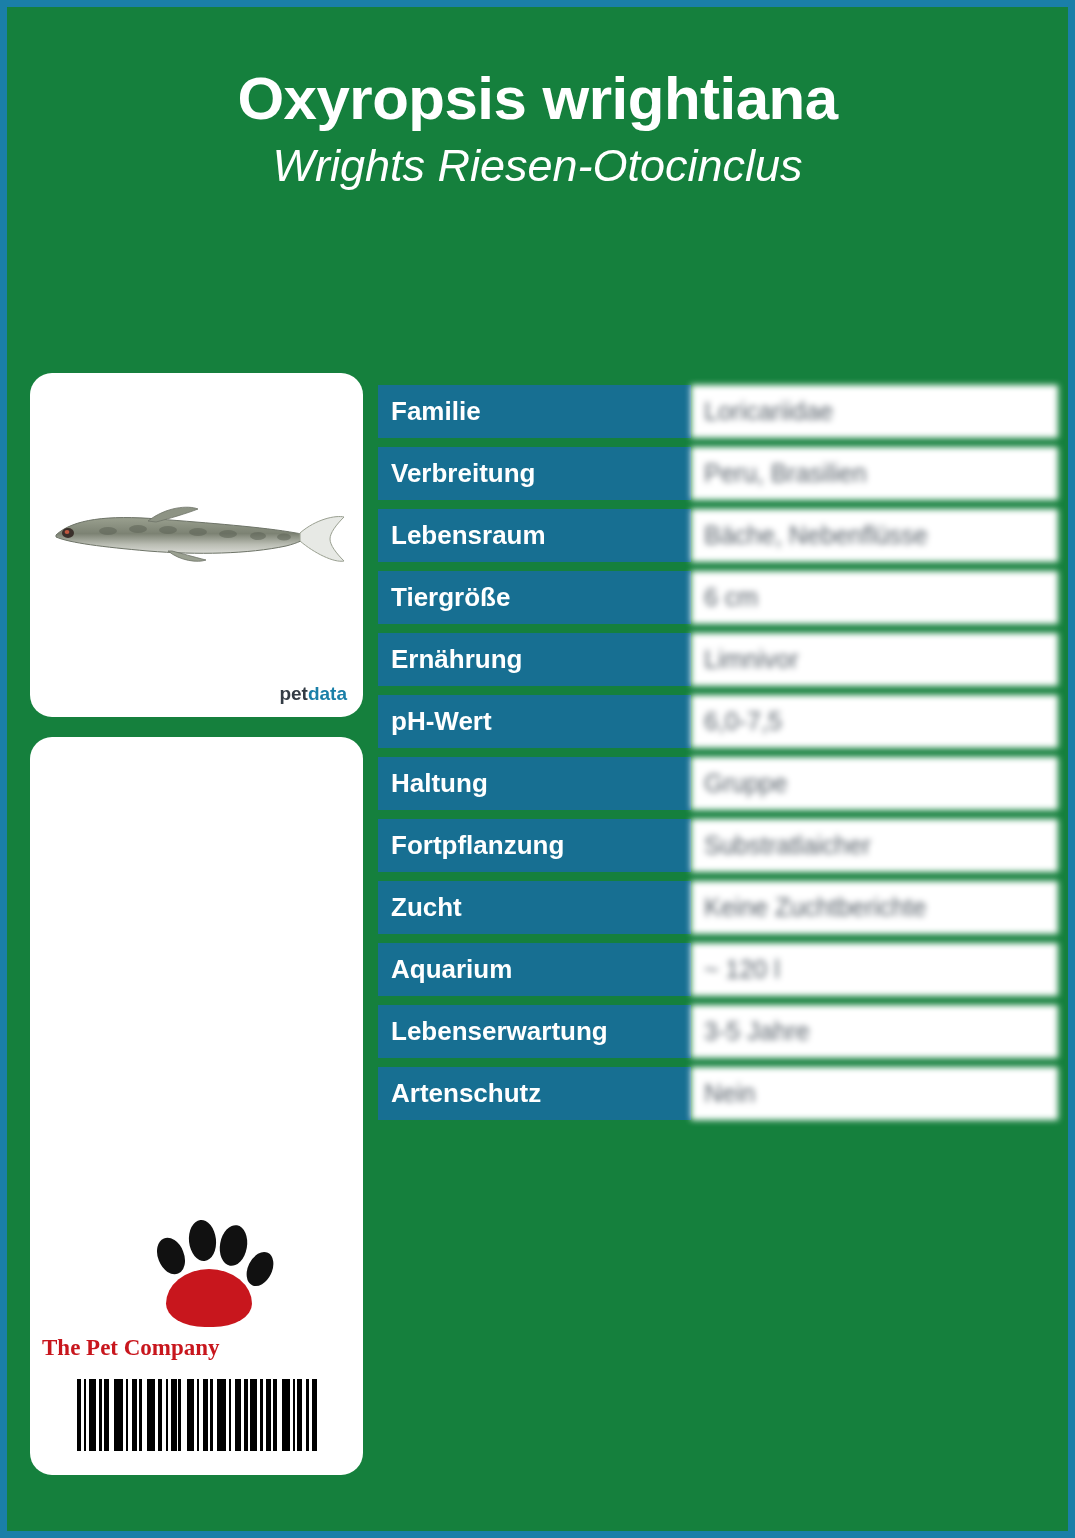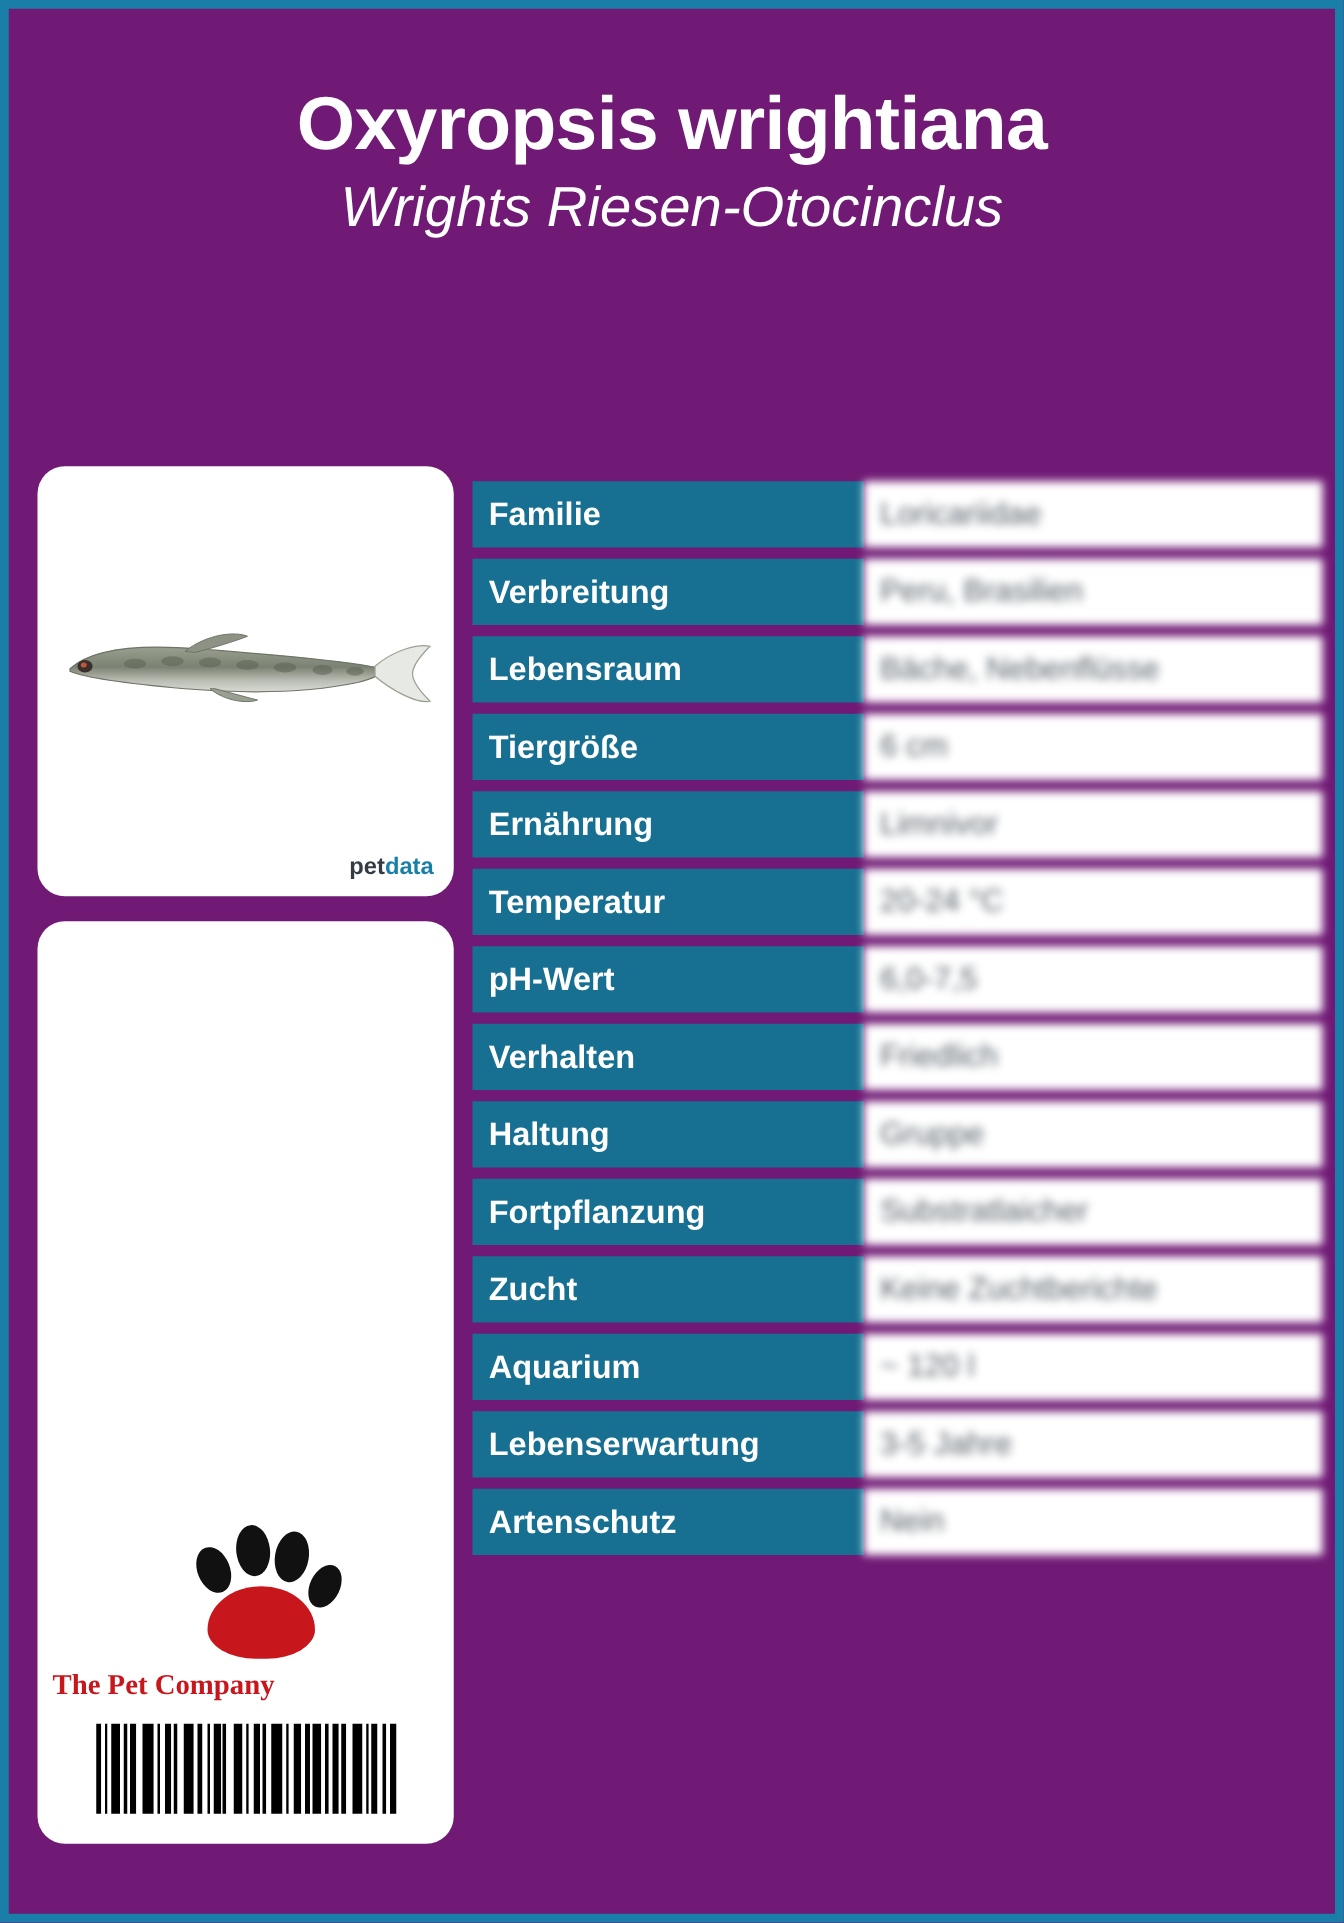--- a/index.html
+++ b/index.html
@@ -12,21 +12,21 @@
     background: #1a7fa8;
     font-family: "Liberation Sans", sans-serif;
     overflow: hidden;
   }
   .page {
     position: absolute;
     left: 7px;
     top: 7px;
     width: 1061px;
     height: 1524px;
-    background: #701a75;
+    background: #15803d;
     box-sizing: border-box;
   }
 
   
   .header {
     padding-top: 62px;
     text-align: center;
   }
   .title {
     color: #ffffff;
@@ -335,32 +335,24 @@
       </div>
       <div class="row">
         <div class="cell-label">Tiergröße</div>
         <div class="cell-value">6 cm</div>
       </div>
       <div class="row">
         <div class="cell-label">Ernährung</div>
         <div class="cell-value">Limnivor</div>
       </div>
       <div class="row">
-        <div class="cell-label">Temperatur</div>
-        <div class="cell-value">20-24 °C</div>
-      </div>
-      <div class="row">
         <div class="cell-label">pH-Wert</div>
         <div class="cell-value">6,0-7,5</div>
       </div>
       <div class="row">
-        <div class="cell-label">Verhalten</div>
-        <div class="cell-value">Friedlich</div>
-      </div>
-      <div class="row">
         <div class="cell-label">Haltung</div>
         <div class="cell-value">Gruppe</div>
       </div>
       <div class="row">
         <div class="cell-label">Fortpflanzung</div>
         <div class="cell-value">Substratlaicher</div>
       </div>
       <div class="row">
         <div class="cell-label">Zucht</div>
         <div class="cell-value">Keine Zuchtberichte</div>

